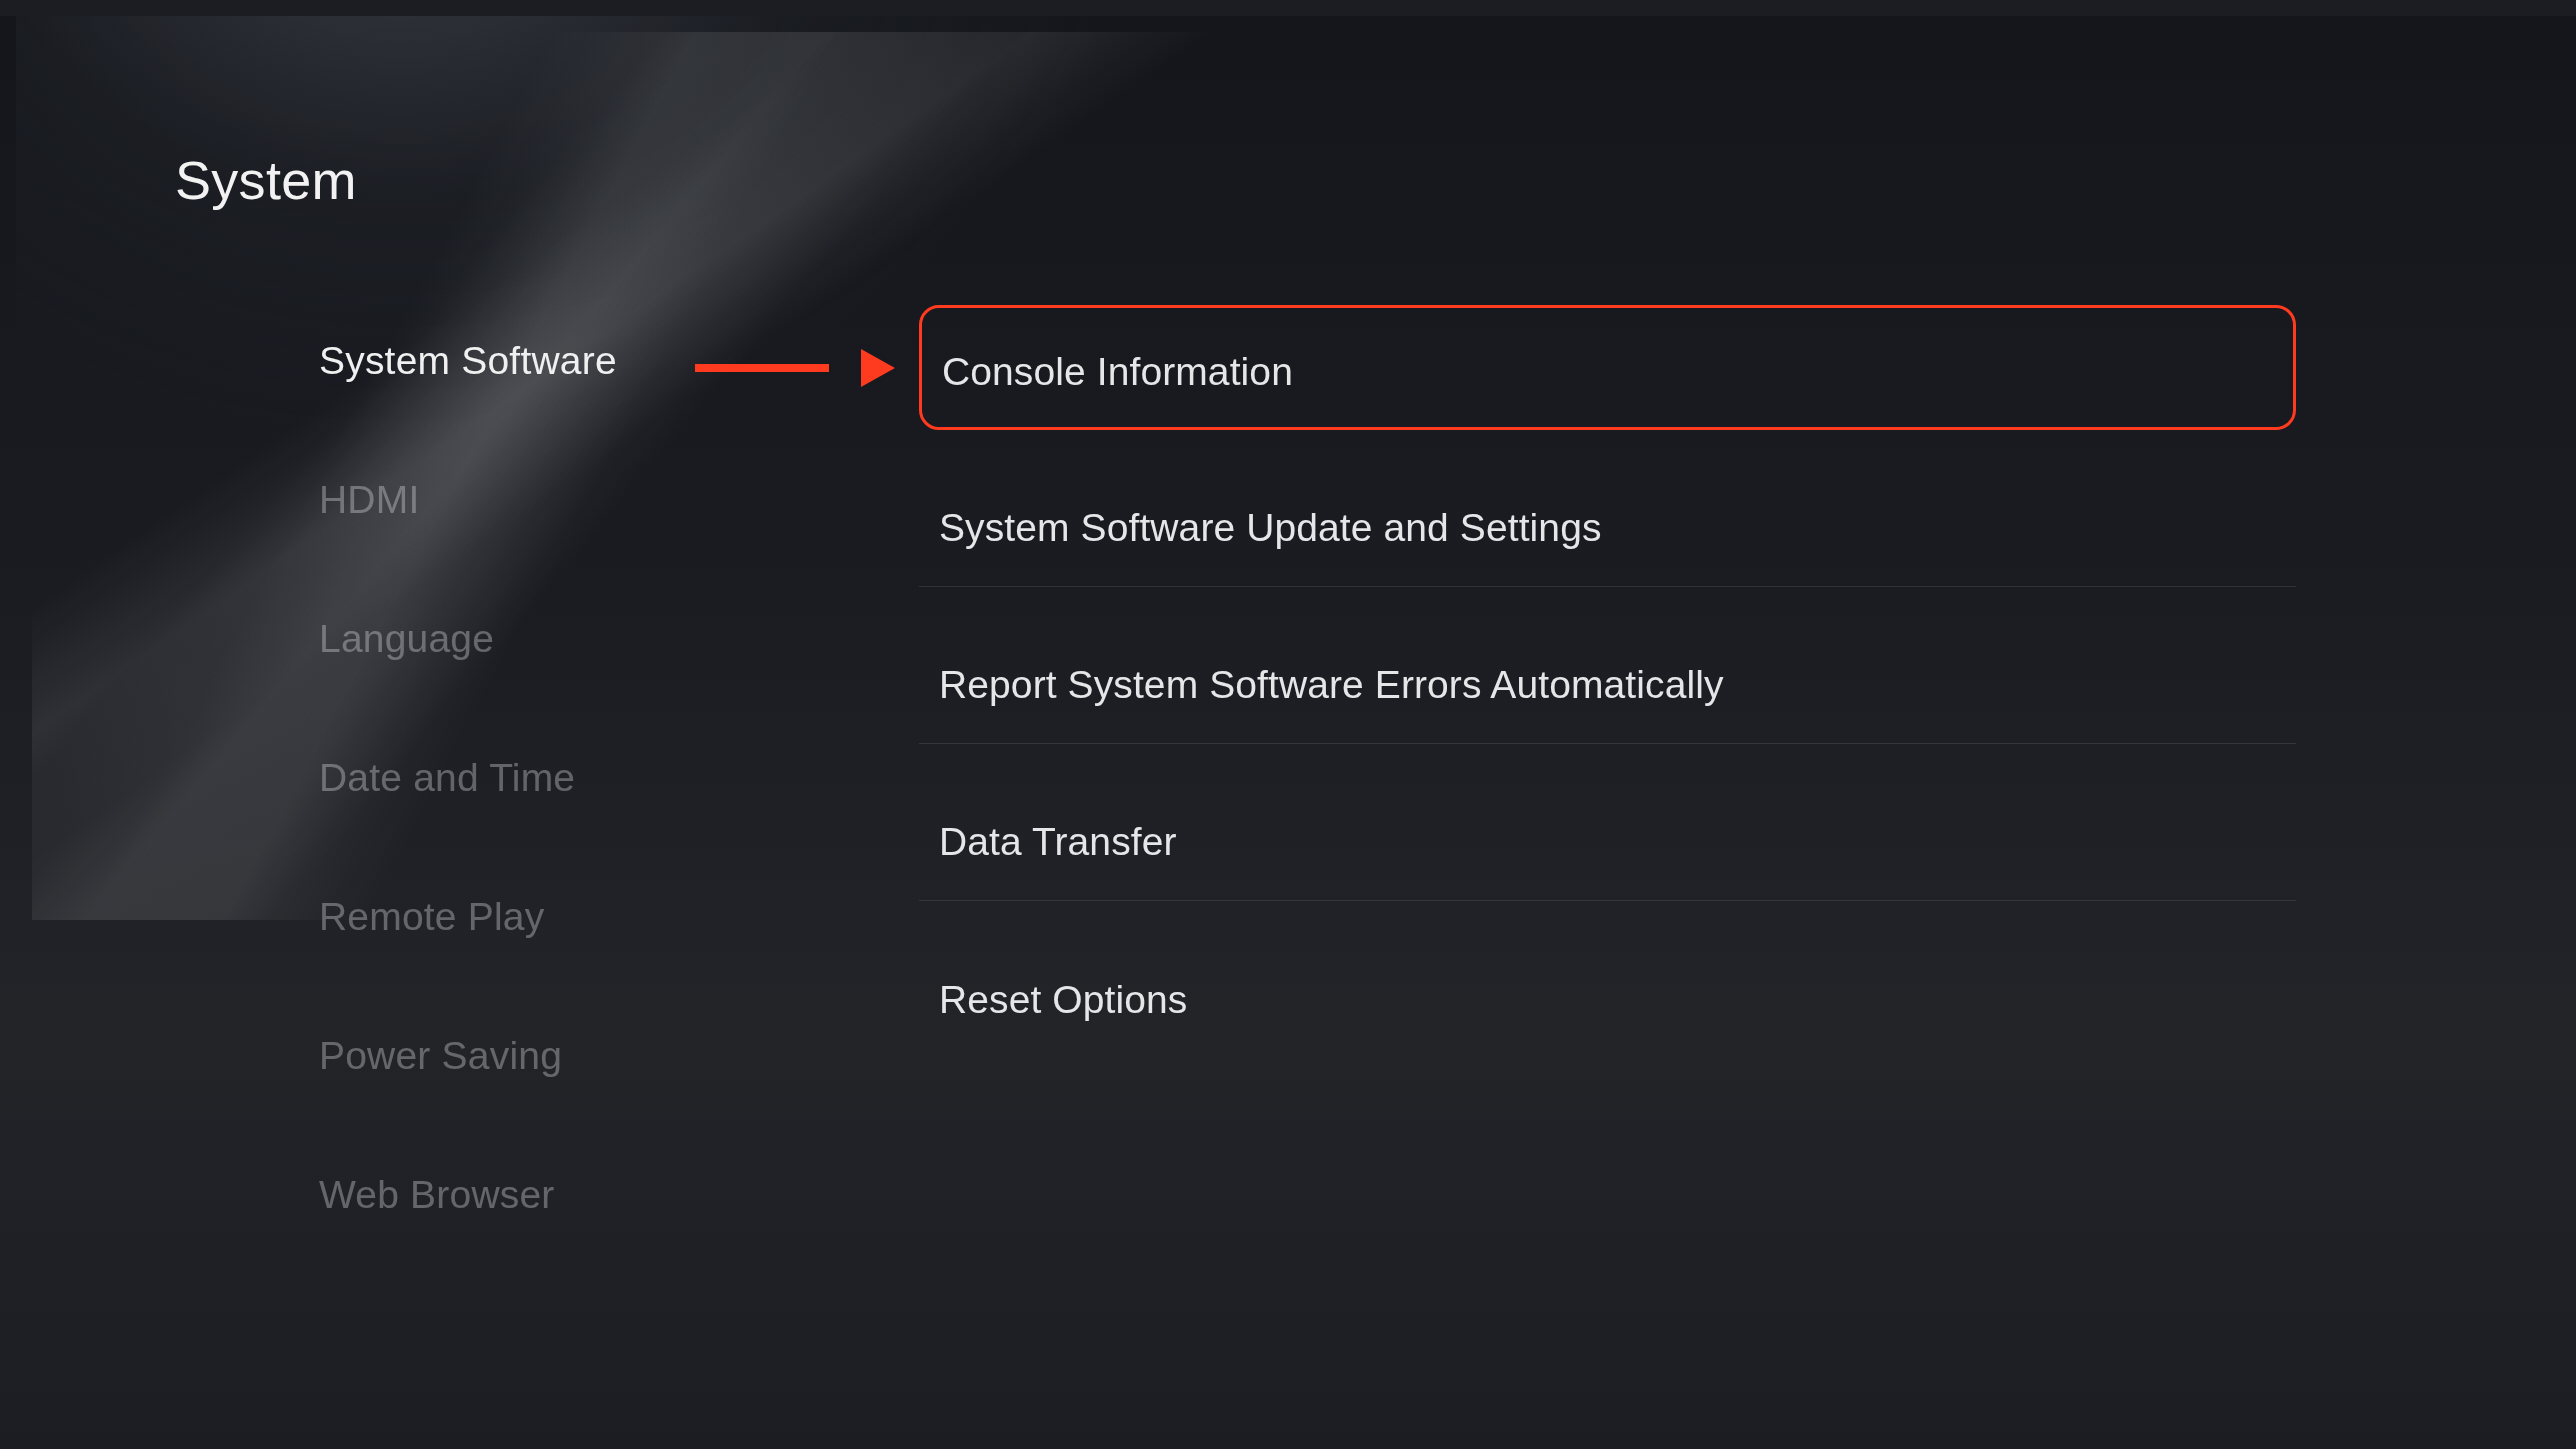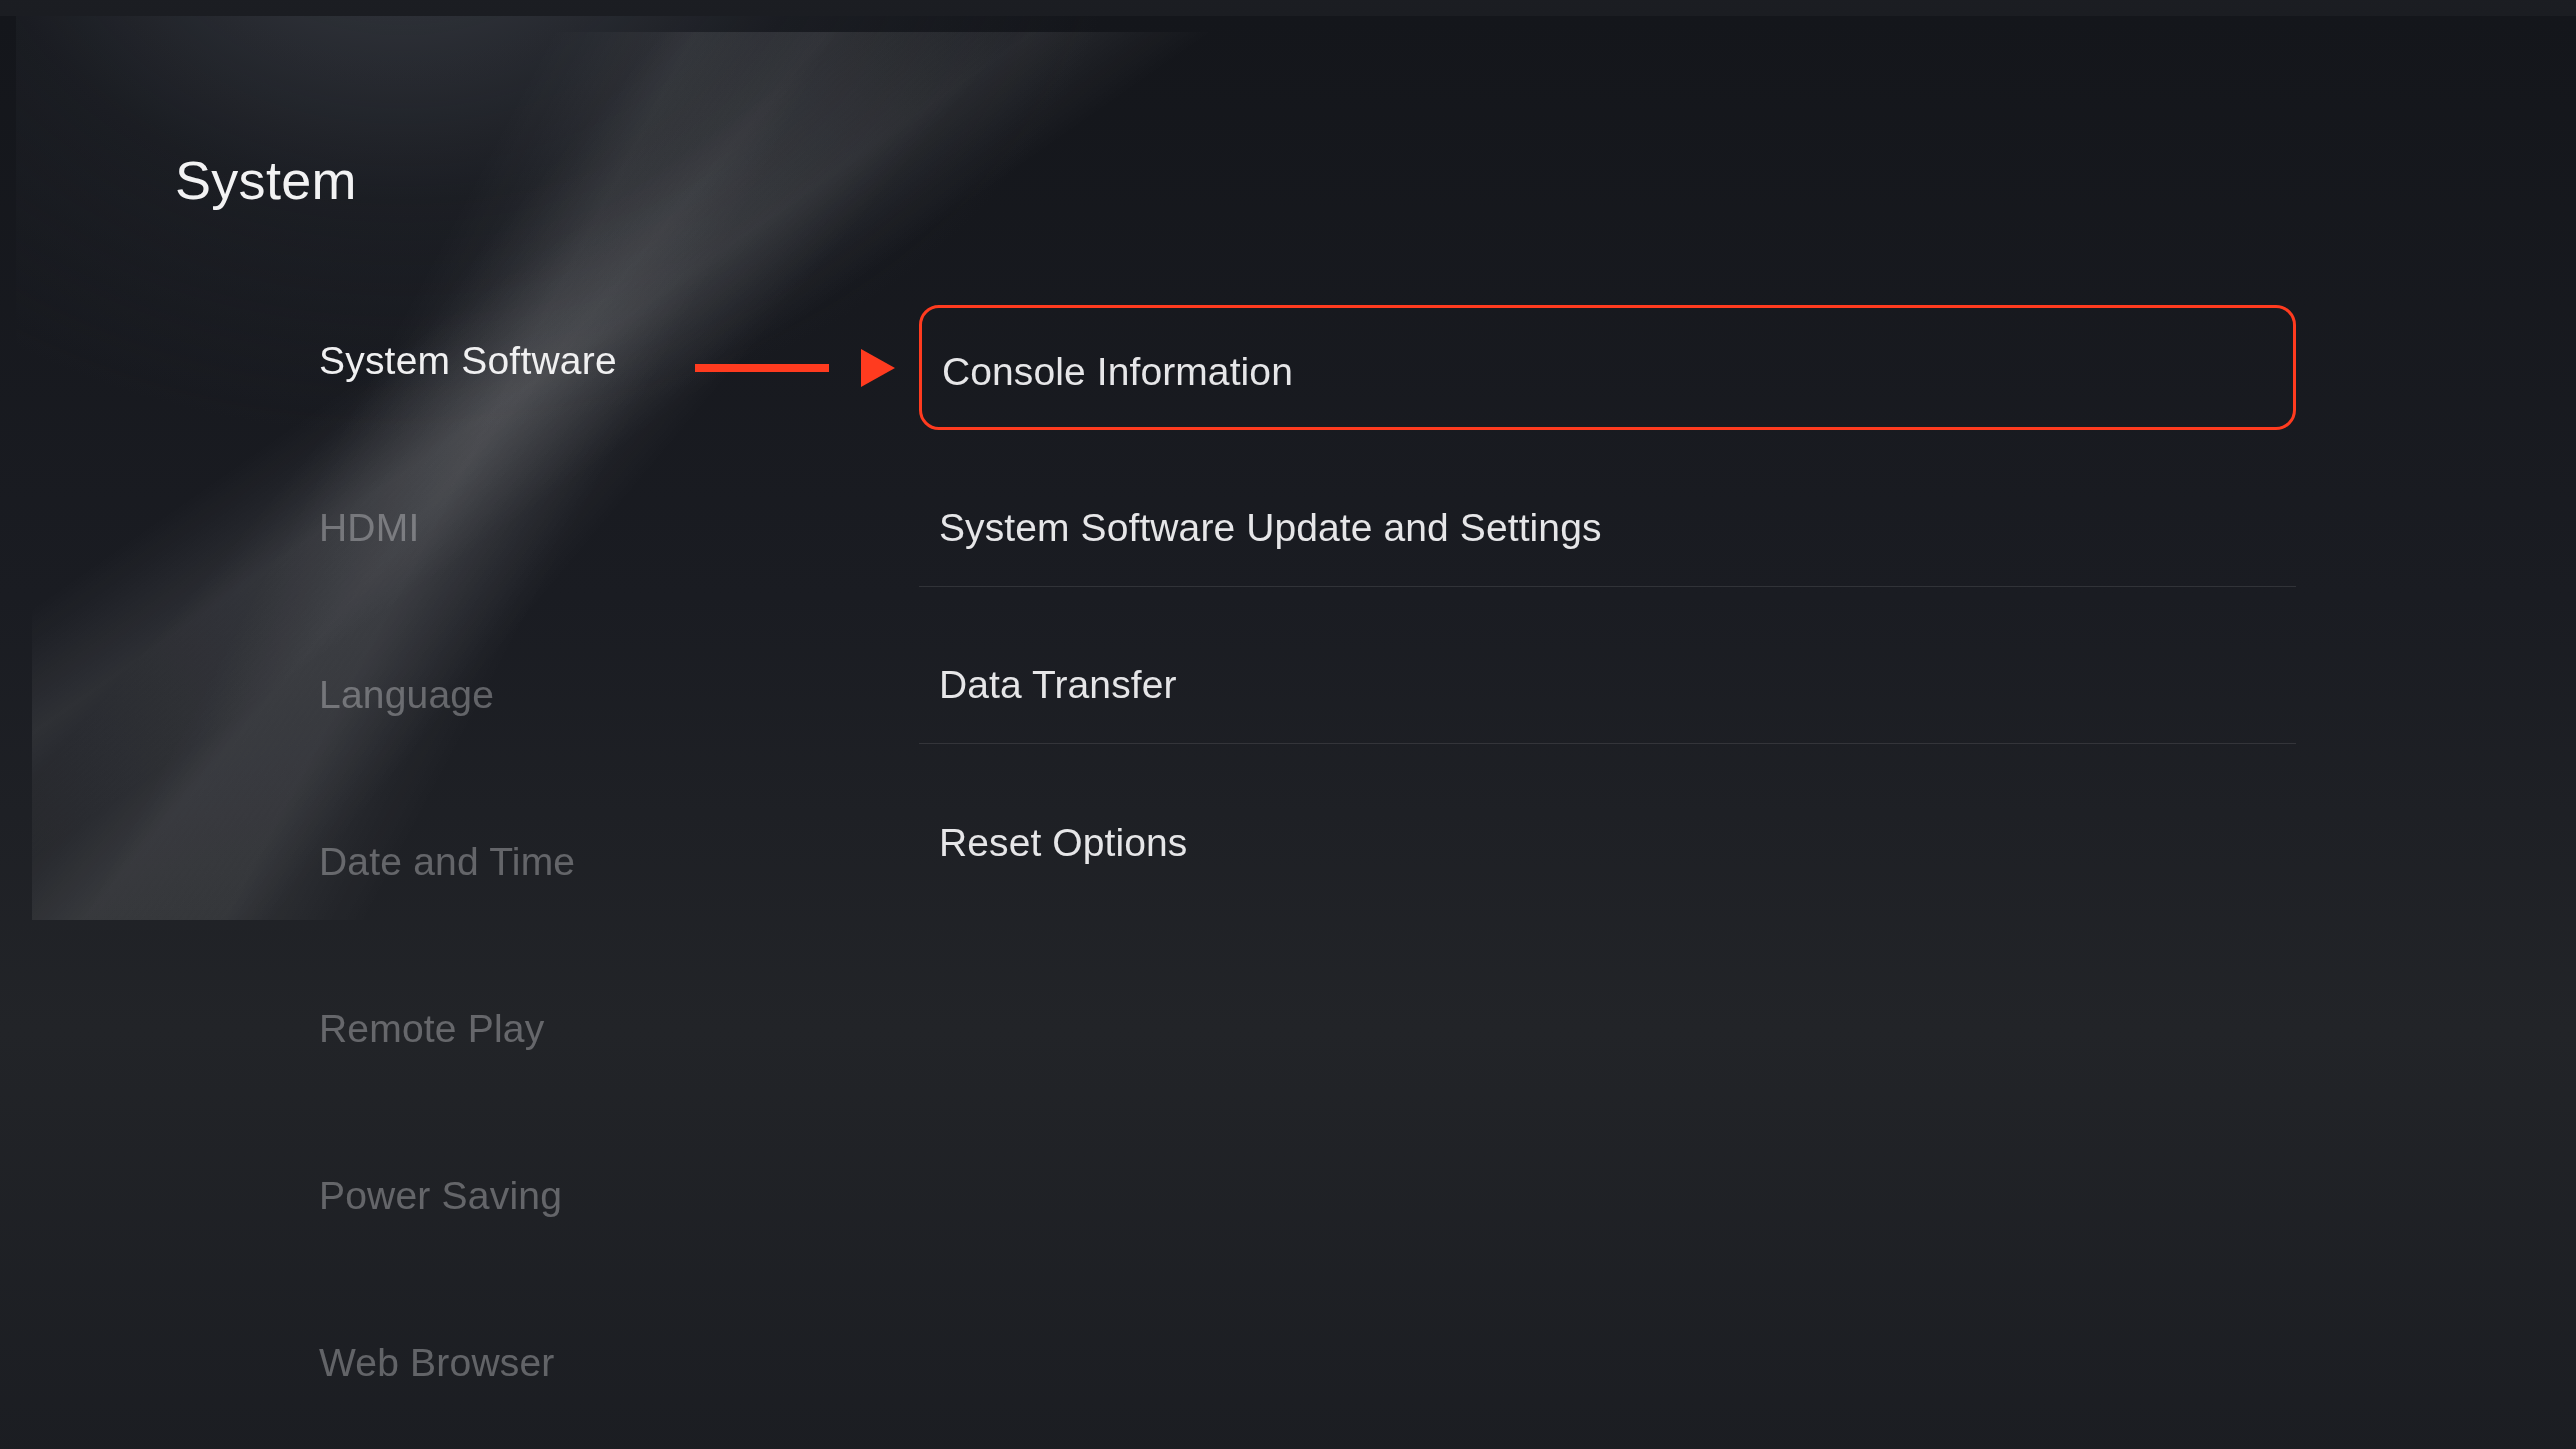--- a/index.html
+++ b/index.html
@@ -47,21 +47,21 @@
     color: #f2f2f3;
     letter-spacing: 0.3px;
   }
   
   .sidebar {
     position: absolute;
     top: 275px;
     left: 255px;
     display: flex;
     flex-direction: column;
-    gap: 91px;
+    gap: 63px;
   }
   
   .sidebar-item {
     font-size: 39px;
     font-weight: 400;
     color: rgba(230,230,232,0.35);
     cursor: pointer;
     letter-spacing: 0.2px;
   }
   
@@ -143,16 +143,17 @@
 </nav>
 
 <div class="annotation-arrow">
   <div class="arrow-line"></div>
   <div class="arrow-head"></div>
 </div>
 
 <section class="content">
   <div class="content-item highlighted">Console Information</div>
   <div class="content-item">System Software Update and Settings</div>
+  <div class="content-item">Report System Software Errors Automatically</div>
   <div class="content-item">Data Transfer</div>
   <div class="content-item">Reset Options</div>
 </section>
 
 
 </body></html>

